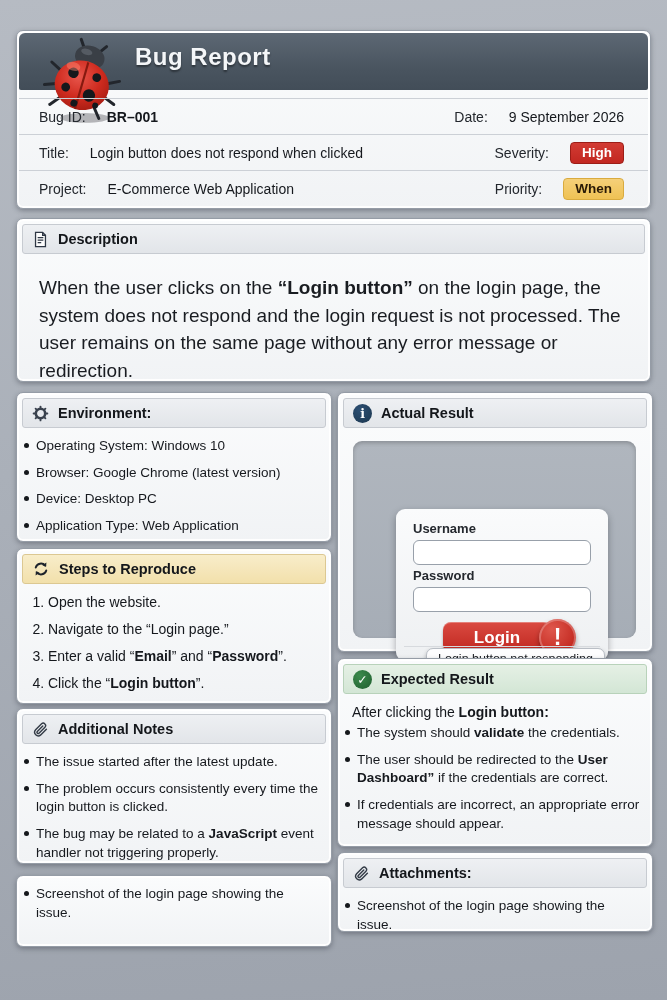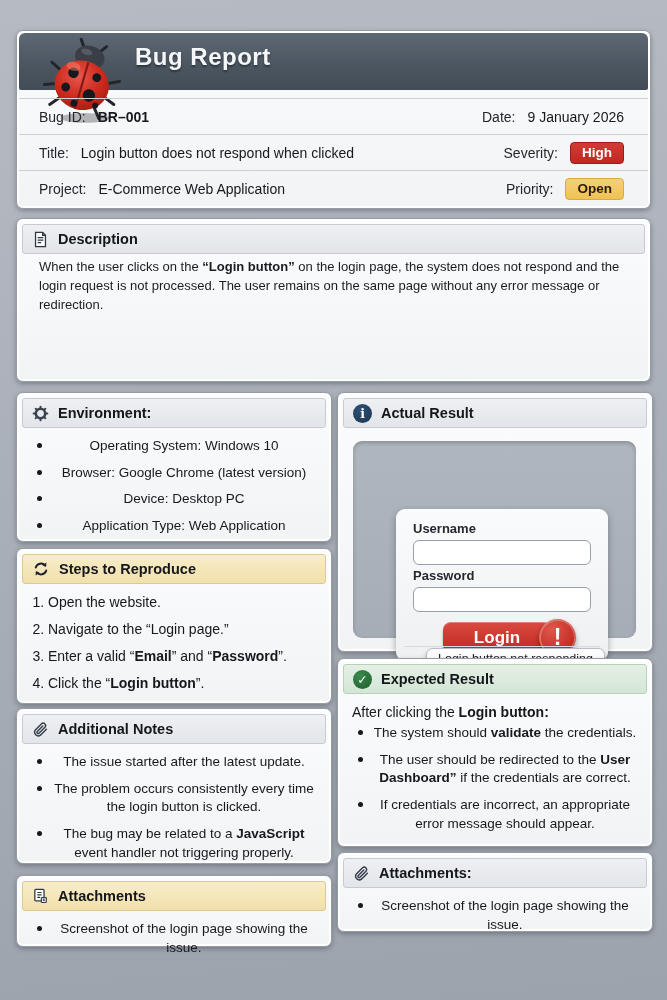--- a/index.html
+++ b/index.html
@@ -23,21 +23,21 @@
   .app-title{
     position:absolute;left:118px;top:12px;font-size:24px;font-weight:bold;color:#f4f6f8;
     letter-spacing:.5px;text-shadow:0 2px 2px rgba(0,0,0,.4);
   }
   .ladybug{position:absolute;left:22px;top:3px;}
   .meta-rows{position:absolute;left:2px;right:2px;top:67px;}
   .mrow{
     display:flex;align-items:center;justify-content:space-between;
     height:35px;border-top:1px solid #ccd0d6;padding:0 24px 0 20px;font-size:14px;
   }
-  .mgroup{display:flex;align-items:center;gap:12px;}
+  .mgroup{display:flex;align-items:center;gap:21px;}
   .mlabel{color:#23272d;}
   .mval{color:#15181d;text-align:center;}
   .strong{font-weight:bold;}
   .badge{border-radius:4px;padding:2px 11px 3px;font-weight:bold;font-size:13.5px;}
   .badge-red{background:linear-gradient(#d23b33,#c22721);color:#fff;border:1px solid #9c1d17;}
   .badge-amber{background:linear-gradient(#f5d079,#efc254);color:#2a1a06;border:1px solid #d9ab3f;}
   
   .sec-head{
     margin:5px 5px 0 5px;height:28px;border:1px solid #c7cbd1;border-radius:3px;
     background:linear-gradient(#eef0f3,#e2e5e9);
@@ -47,23 +47,23 @@
   .sec-head.cream{background:linear-gradient(#f8edca,#f2e0ab);border-color:#dcc892;}
   .sec-head.green{background:linear-gradient(#e5f0e5,#d3e6d5);border-color:#b8d2ba;}
   .ic{display:inline-flex;align-items:center;justify-content:center;}
   .circle-ic{
     width:19px;height:19px;border-radius:50%;display:inline-flex;align-items:center;justify-content:center;
     color:#fff;font-size:12.5px;font-weight:bold;font-family:"DejaVu Serif",serif;
   }
   .circle-ic.info{background:radial-gradient(circle at 35% 30%,#2c4f73,#1c374f);}
   .circle-ic.check{background:radial-gradient(circle at 35% 30%,#3b8a4c,#1f5e2e);font-family:"DejaVu Sans",sans-serif;}
   
-  .body-text{padding:4px 22px 0;font-size:13px;line-height:1.45;color:#191c21;}
+  .body-text{padding:20px 22px 0;font-size:19px;line-height:1.45;color:#191c21;}
   .body-text p{margin:0 0 13px;}
-  ul.bullets{list-style:none;margin:0;padding:9px 12px 0 17px;font-size:13.5px;line-height:1.38;text-align:center;}
+  ul.bullets{list-style:none;margin:0;padding:9px 12px 0 4px;font-size:13.5px;line-height:1.38;}
   ul.bullets li{position:relative;padding-left:15px;margin-bottom:8px;color:#16191e;}
   ul.bullets li::before{
     content:"";position:absolute;left:3px;top:6px;width:5px;height:5px;border-radius:50%;background:#15181c;
   }
   ol.steps{margin:0;padding:9px 12px 0 31px;font-size:14px;line-height:1.35;}
   ol.steps li{margin-bottom:8px;color:#15181d;}
   .intro-line{padding:10px 14px 2px;font-size:14px;color:#15181d;}
   
   .mock-outer{
     position:absolute;left:15px;top:48px;width:283px;height:197px;border-radius:9px;
@@ -145,41 +145,41 @@
   <div class="app-title"><span>Bug Report</span></div>
 
   <div class="meta-rows">
     <div class="mrow">
       <div class="mgroup">
         <span class="mlabel"><span>Bug ID:</span></span>
         <span class="mval strong"><span>BR–001</span></span>
       </div>
       <div class="mgroup">
         <span class="mlabel"><span>Date:</span></span>
-        <span class="mval"><span>9 January 2026</span></span>
+        <span class="mval"><span>9 September 2026</span></span>
       </div>
     </div>
     <div class="mrow">
       <div class="mgroup">
         <span class="mlabel"><span>Title:</span></span>
         <span class="mval"><span>Login button does not respond when clicked</span></span>
       </div>
       <div class="mgroup">
         <span class="mlabel"><span>Severity:</span></span>
         <span class="badge badge-red"><span>High</span></span>
       </div>
     </div>
     <div class="mrow">
       <div class="mgroup">
         <span class="mlabel"><span>Project:</span></span>
         <span class="mval"><span>E-Commerce Web Application</span></span>
       </div>
       <div class="mgroup">
         <span class="mlabel"><span>Priority:</span></span>
-        <span class="badge badge-amber"><span>Open</span></span>
+        <span class="badge badge-amber"><span>When</span></span>
       </div>
     </div>
   </div>
 </section>
 
 <section class="card" style="left:16px;top:218px;width:633px;height:162px;">
   <div class="sec-head">
     <span class="ic">
       <svg viewBox="0 0 24 24" width="17" height="19">
         <path d="M5 2h10l4 4v16H5z" fill="#fdfdfd" stroke="#2e3744" stroke-width="1.8"></path>
@@ -259,31 +259,20 @@
   </div>
   <ul class="bullets">
 
   <li><span>The issue started after the latest update.</span></li>
       <li><span>The problem occurs consistently every time the login button is clicked.</span></li>
       <li><span>The bug may be related to a </span><b>JavaScript</b><span> event handler not triggering properly.</span></li>
     </ul>
 </section>
 
 <section class="card" style="left:16px;top:875px;width:314px;height:70px;">
-  <div class="sec-head cream">
-    <span class="ic">
-      <svg viewBox="0 0 24 24" width="17" height="18">
-        <rect x="4" y="2.5" width="13" height="16.5" rx="1.5" fill="#fdfdfd" stroke="#2e3744" stroke-width="1.8"></rect>
-        <path d="M7.5 7h6M7.5 10.5h6M7.5 14h4" stroke="#2e3744" stroke-width="1.6"></path>
-        <rect x="13.2" y="14.2" width="7" height="7" rx="1" fill="#fdfdfd" stroke="#2e3744" stroke-width="1.6"></rect>
-        <path d="M15 17.7h3.4M16.7 16v3.4" stroke="#2e3744" stroke-width="1.3"></path>
-      </svg>
-    </span>
-    <span><span>Attachments</span></span>
-  </div>
   <ul class="bullets">
 
   <li><span>Screenshot of the login page showing the issue.</span></li>
     </ul>
 </section>
 
 <section class="card" style="left:337px;top:392px;width:314px;height:258px;">
   <div class="sec-head">
     <span class="circle-ic info">i</span>
     <span><span>Actual Result</span></span>

